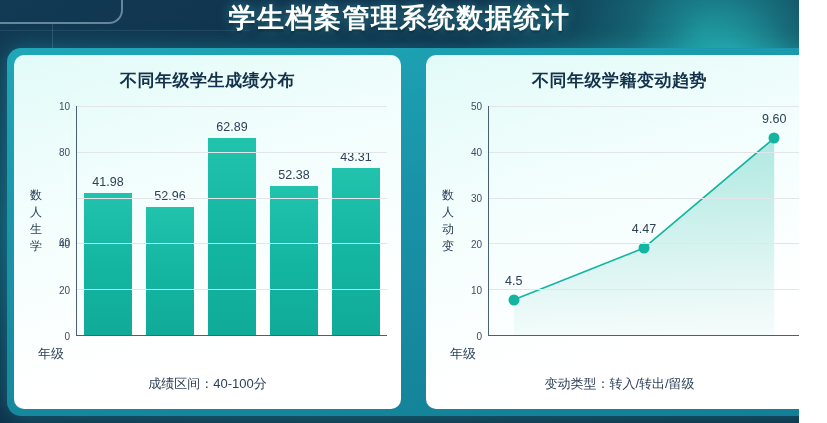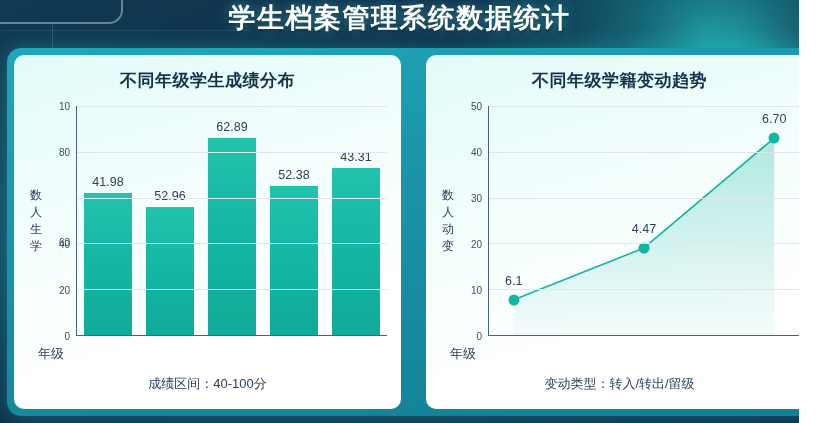--- a/index.html
+++ b/index.html
@@ -301,25 +301,25 @@
                 <linearGradient id="areaGrad" x1="0" y1="0" x2="0" y2="1">
                   <stop offset="0%" stop-color="#13b5a1" stop-opacity="0.30"></stop>
                   <stop offset="100%" stop-color="#13b5a1" stop-opacity="0.04"></stop>
                 </linearGradient>
               </defs>
               <path d="M 8 84.6 L 50 62 L 92 14 L 92 100 L 8 100 Z" fill="url(#areaGrad)"></path>
               <path d="M 8 84.6 L 50 62 L 92 14" fill="none" stroke="#13b5a1" stroke-width="1.6" vector-effect="non-scaling-stroke" stroke-linejoin="round" stroke-linecap="round"></path>
             </svg>
           <div id="line-dots">
               <div style="position: absolute; width: 11px; height: 11px; border-radius: 50%; background: rgb(19, 181, 161); transform: translate(-50%, -50%); left: 8%; top: 84.6%;"></div>
-              <div class="pt-label" style="left: 8%; top: calc(84.6% - 12px);">6.1</div>
+              <div class="pt-label" style="left: 8%; top: calc(84.6% - 12px);">4.5</div>
               <div style="position: absolute; width: 11px; height: 11px; border-radius: 50%; background: rgb(19, 181, 161); transform: translate(-50%, -50%); left: 50%; top: 62%;"></div>
               <div class="pt-label" style="left: 50%; top: calc(62% - 12px);">4.47</div>
               <div style="position: absolute; width: 11px; height: 11px; border-radius: 50%; background: rgb(19, 181, 161); transform: translate(-50%, -50%); left: 92%; top: 14%;"></div>
-              <div class="pt-label" style="left: 92%; top: calc(14% - 12px);">6.70</div>
+              <div class="pt-label" style="left: 92%; top: calc(14% - 12px);">9.60</div>
             </div>
         <div class="gridline" style="top: 0%;"></div>
             <div class="gridline" style="top: 20%;"></div>
             <div class="gridline" style="top: 40%;"></div>
             <div class="gridline" style="top: 60%;"></div>
             <div class="gridline" style="top: 80%;"></div>
           </div>
       </div>
 
       <div class="x-axis-label">年级</div>

